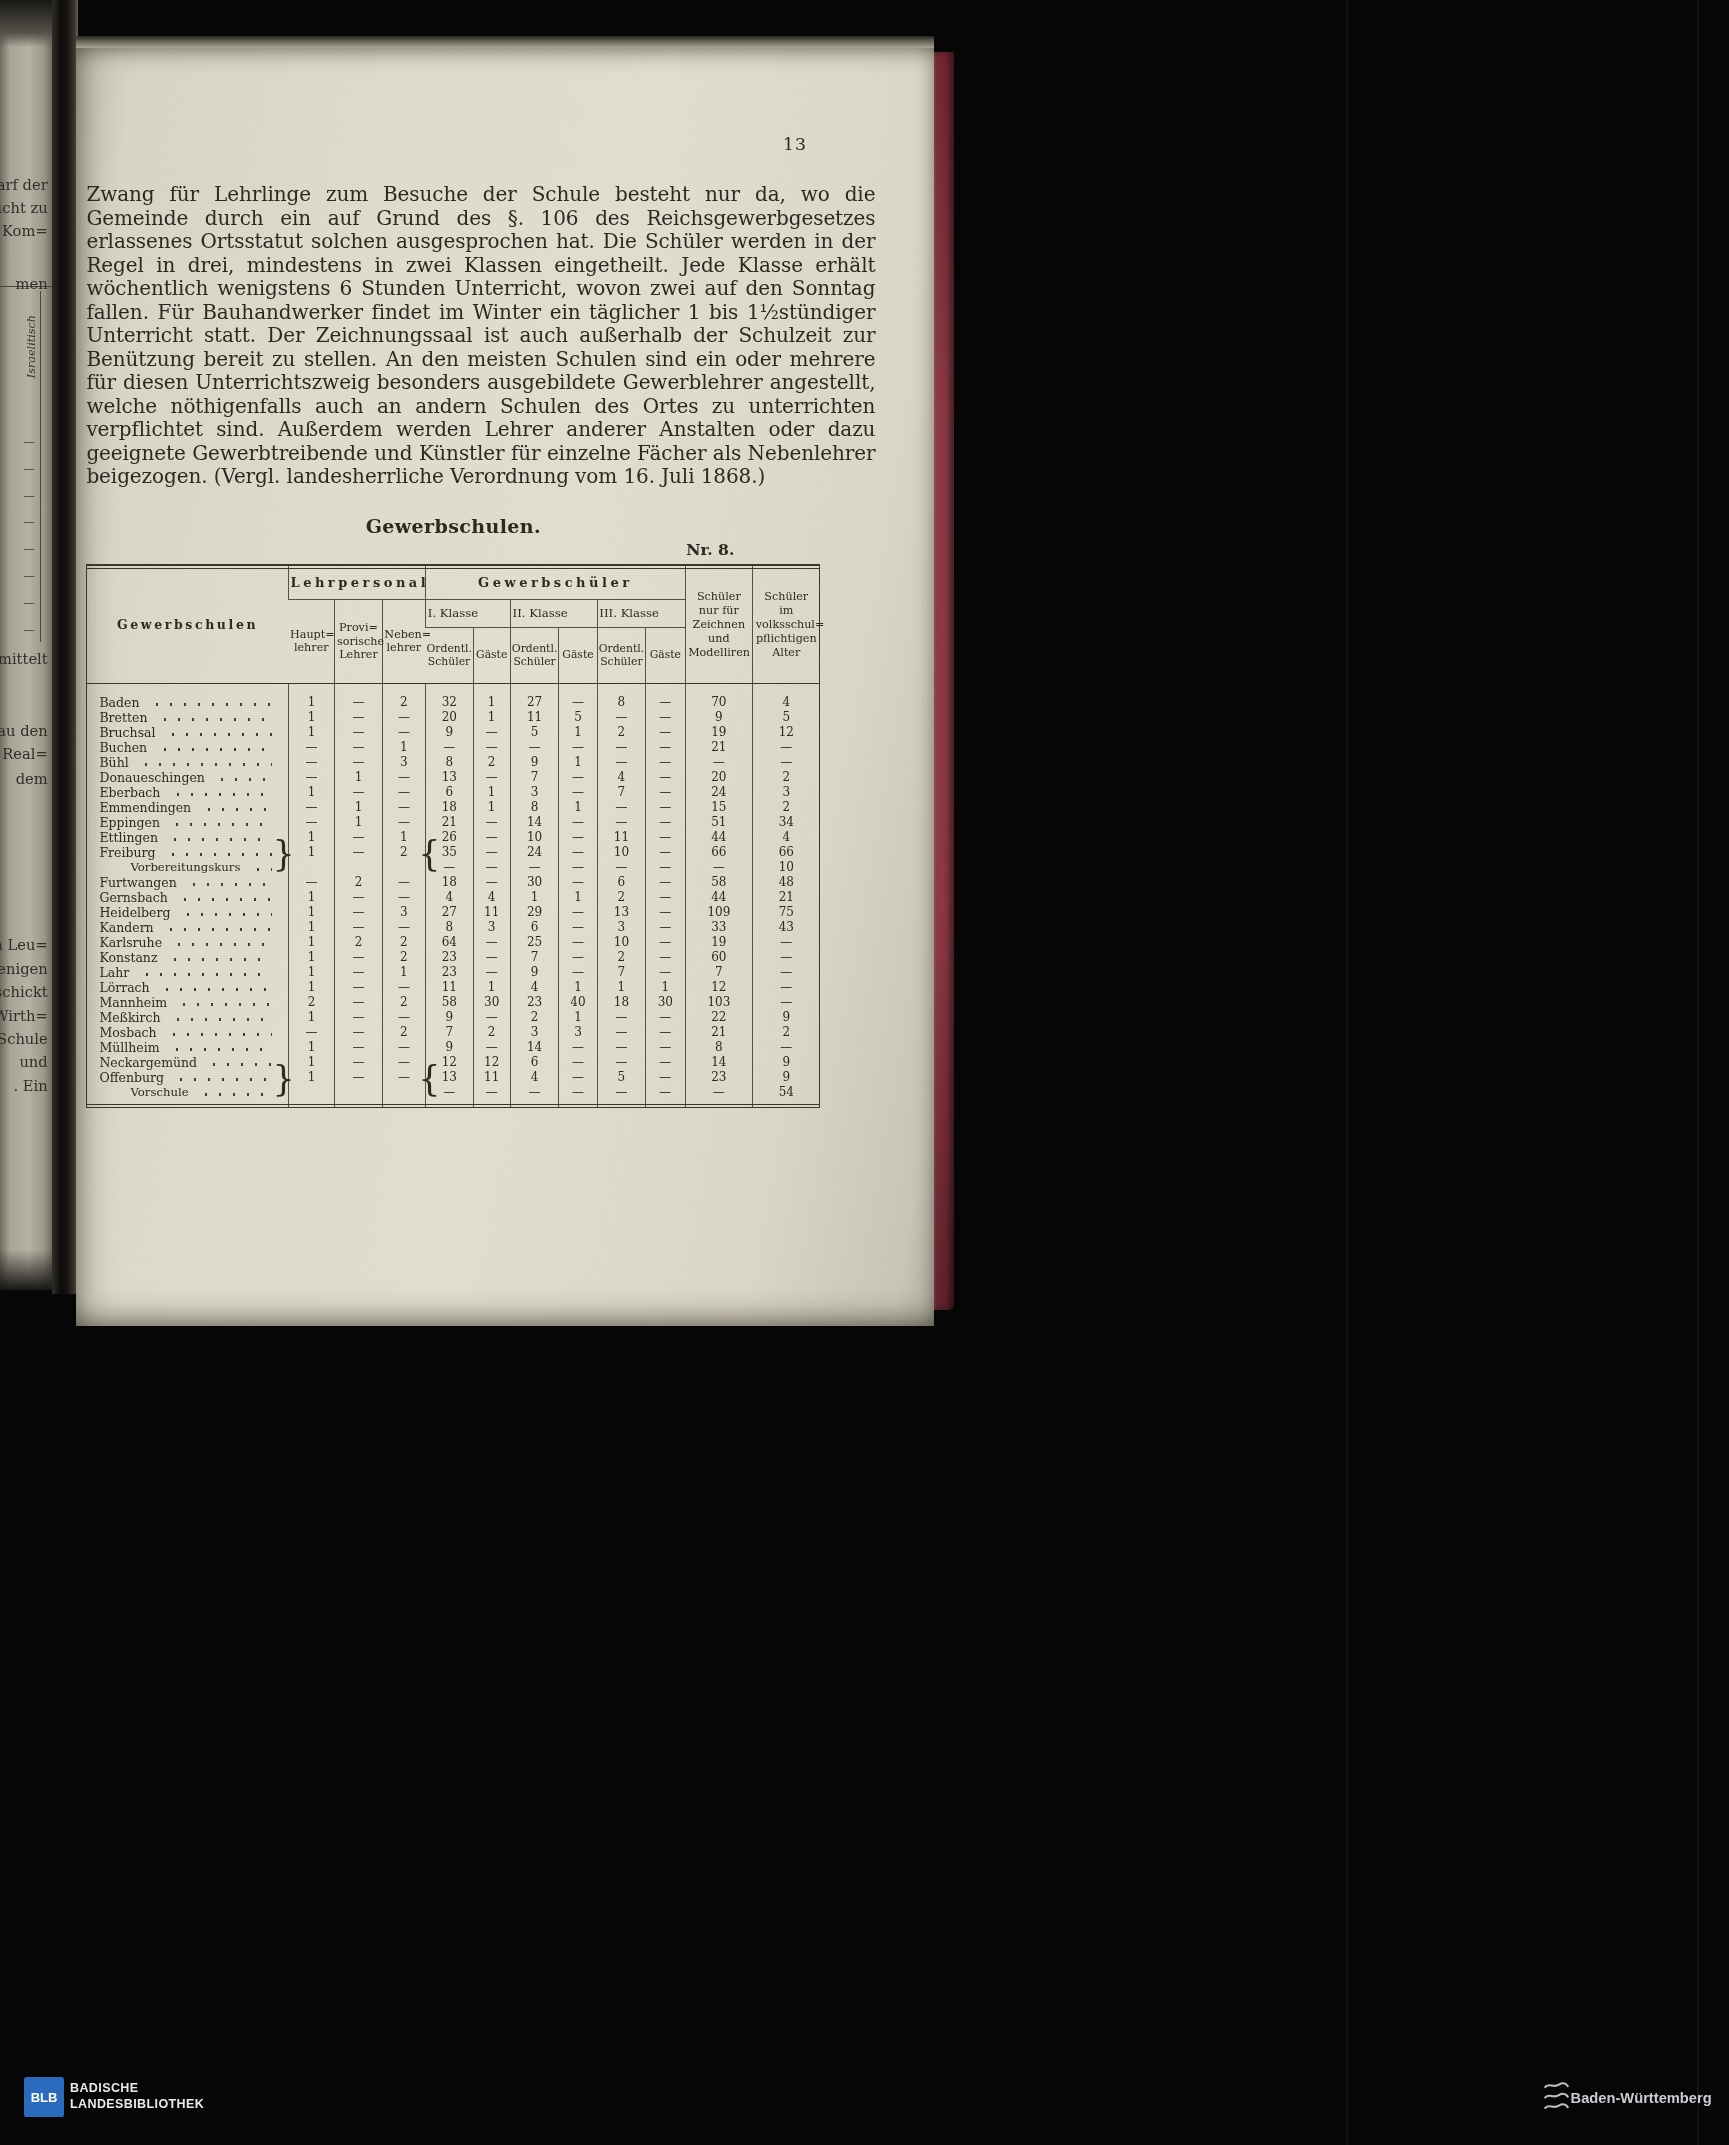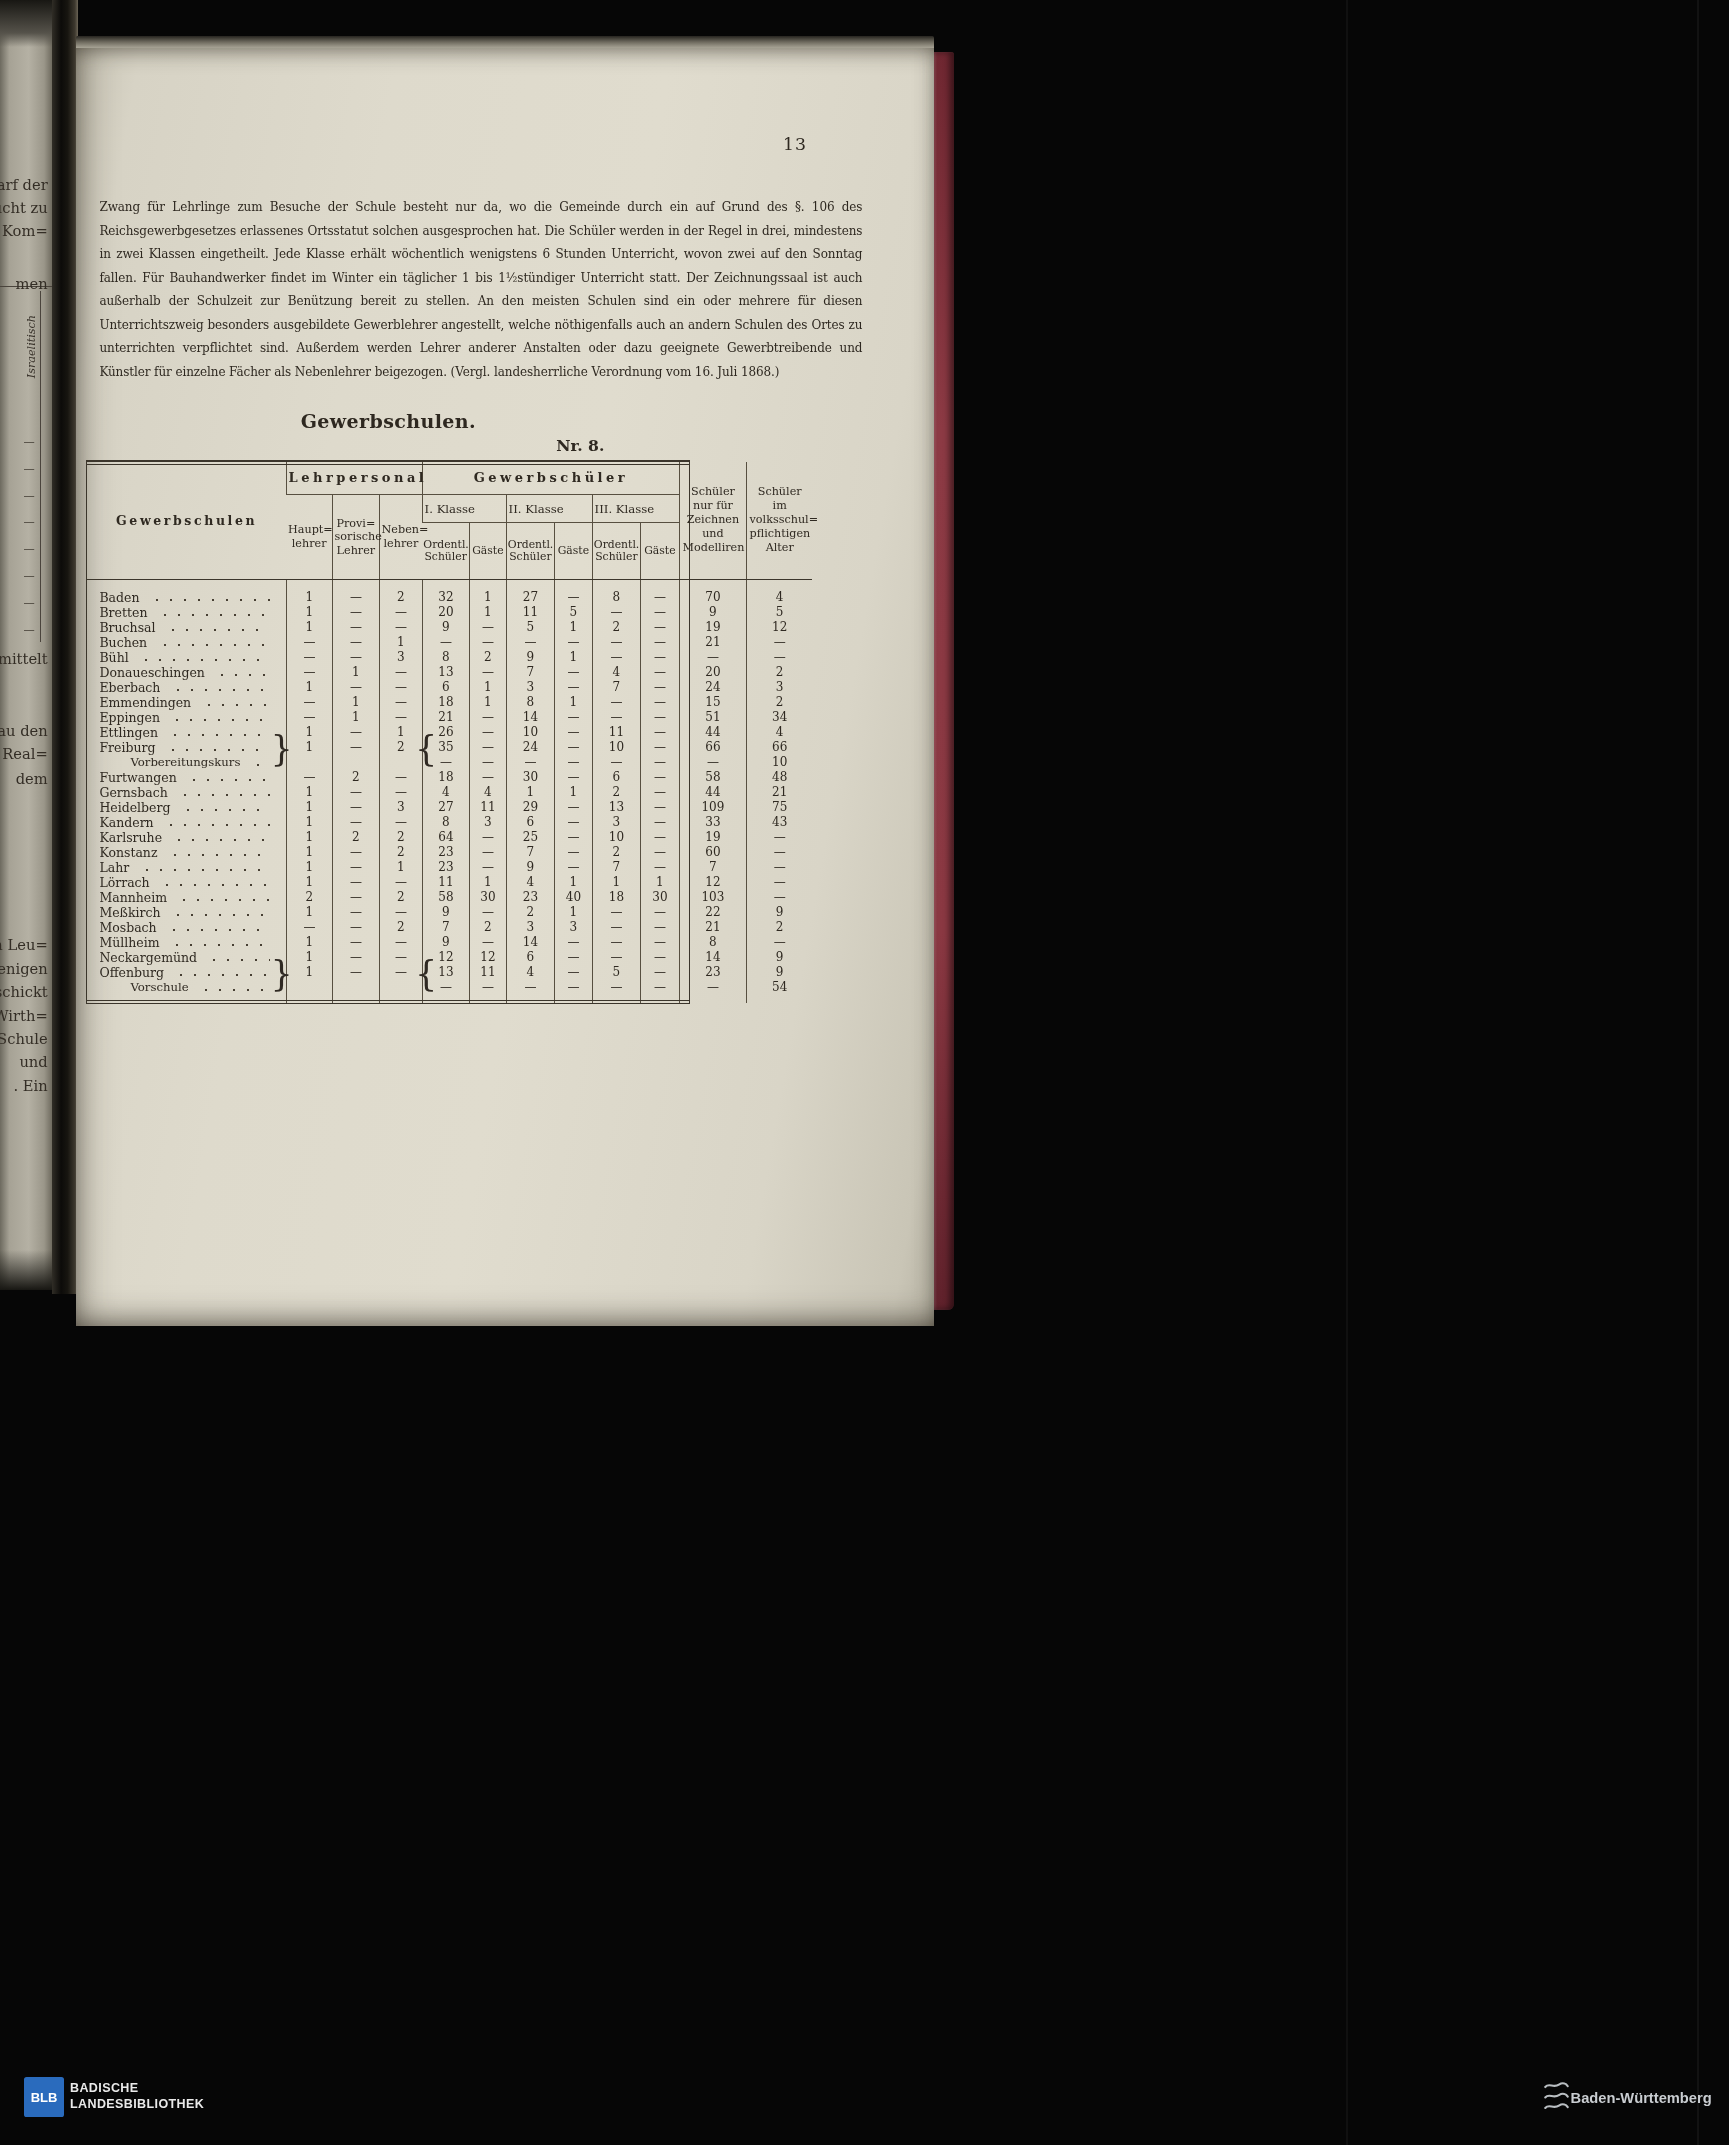--- a/index.html
+++ b/index.html
@@ -43,24 +43,24 @@
                inset 0 -21px 31px -17.3px rgba(40,34,24,.6),
                inset 21px 0 36px -19px rgba(40,34,24,.5),
                inset -12px 0 22.5px -14px rgba(40,34,24,.35);}
   .red-edge{position:absolute;left:934px;top:52px;width:20px;height:1258px;border-radius:0 2.6px 6px 0;
     background:linear-gradient(180deg,#6f2731,#8c3a44 30%,#8a3842 70%,#5f212b);
     box-shadow:inset -4.3px 0 6px rgba(0,0,0,.5), inset 1.7px 0 2.6px rgba(255,255,255,.12);}
 
   .pagenum{position:absolute;left:707px;top:86px;font-size:17.3px;letter-spacing:0.9px;}
 
   .content{position:absolute;left:10.4px;top:135px;width:789px;}
-  .para{margin:13px;font-size:12px;line-height:23.5px;text-align:justify;letter-spacing:-0.1px;}
+  .para{margin:0;font-size:20px;line-height:23.5px;text-align:justify;letter-spacing:-0.1px;}
   .p2{text-indent:31px;}
 
-  .table-zone{width:604px;margin-top:26px;position:relative;}
+  .table-zone{width:734px;margin-top:26px;position:relative;}
   .tbl-title{text-align:center;font-size:19px;font-weight:bold;letter-spacing:0.4px;}
   .tbl-nr{text-align:right;padding-right:86px;margin-top:3.5px;margin-bottom:5.2px;font-size:15.6px;font-weight:bold;}
 
   .table-wrap{position:relative;border:1.4px solid var(--ink);border-top-width:2.2px;background:rgba(255,255,255,0.03);}
   .table-wrap::before{content:"";position:absolute;left:0;right:0;top:2.2px;height:0.9px;background:var(--ink);}
   .table-wrap::after{content:"";position:absolute;left:0;right:0;bottom:2.2px;height:0.9px;background:var(--ink);}
 
   table{width:100%;border-collapse:collapse;table-layout:fixed;color:#2f2921;}
   thead th{font-weight:normal;padding:1.7px 1.7px;border-left:0.9px solid var(--rule);white-space:pre-line;}
   thead th:first-child{border-left:none;}

